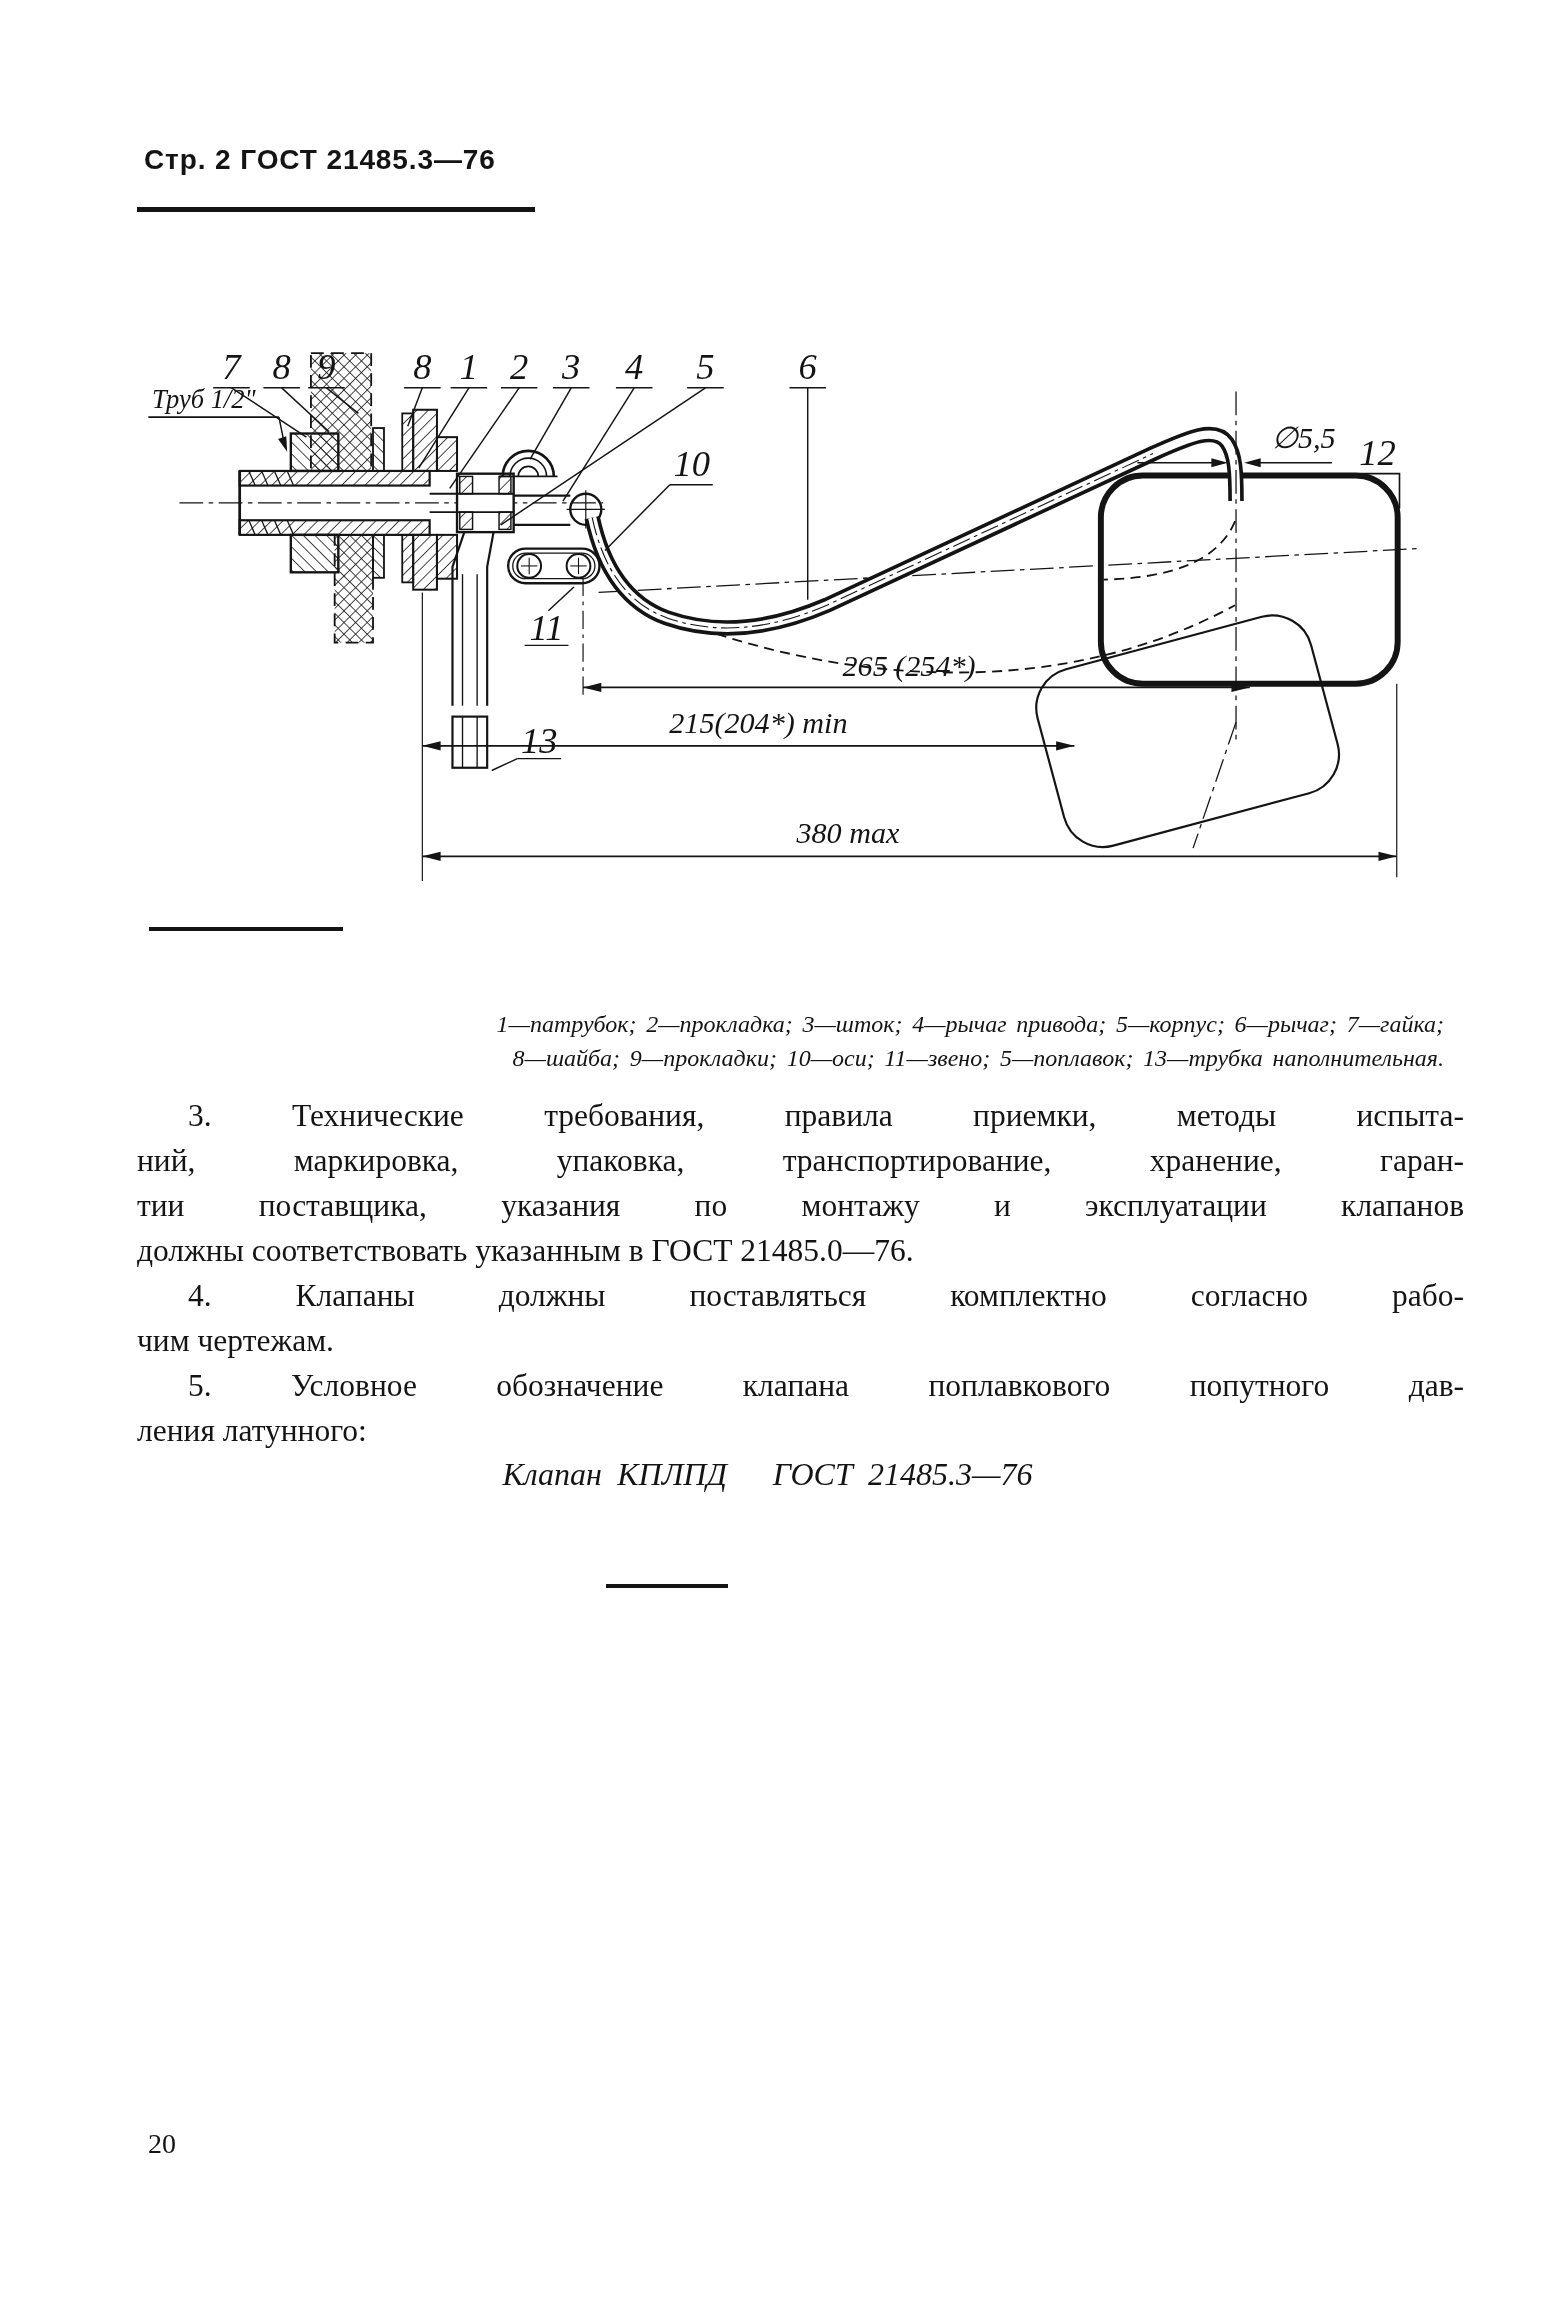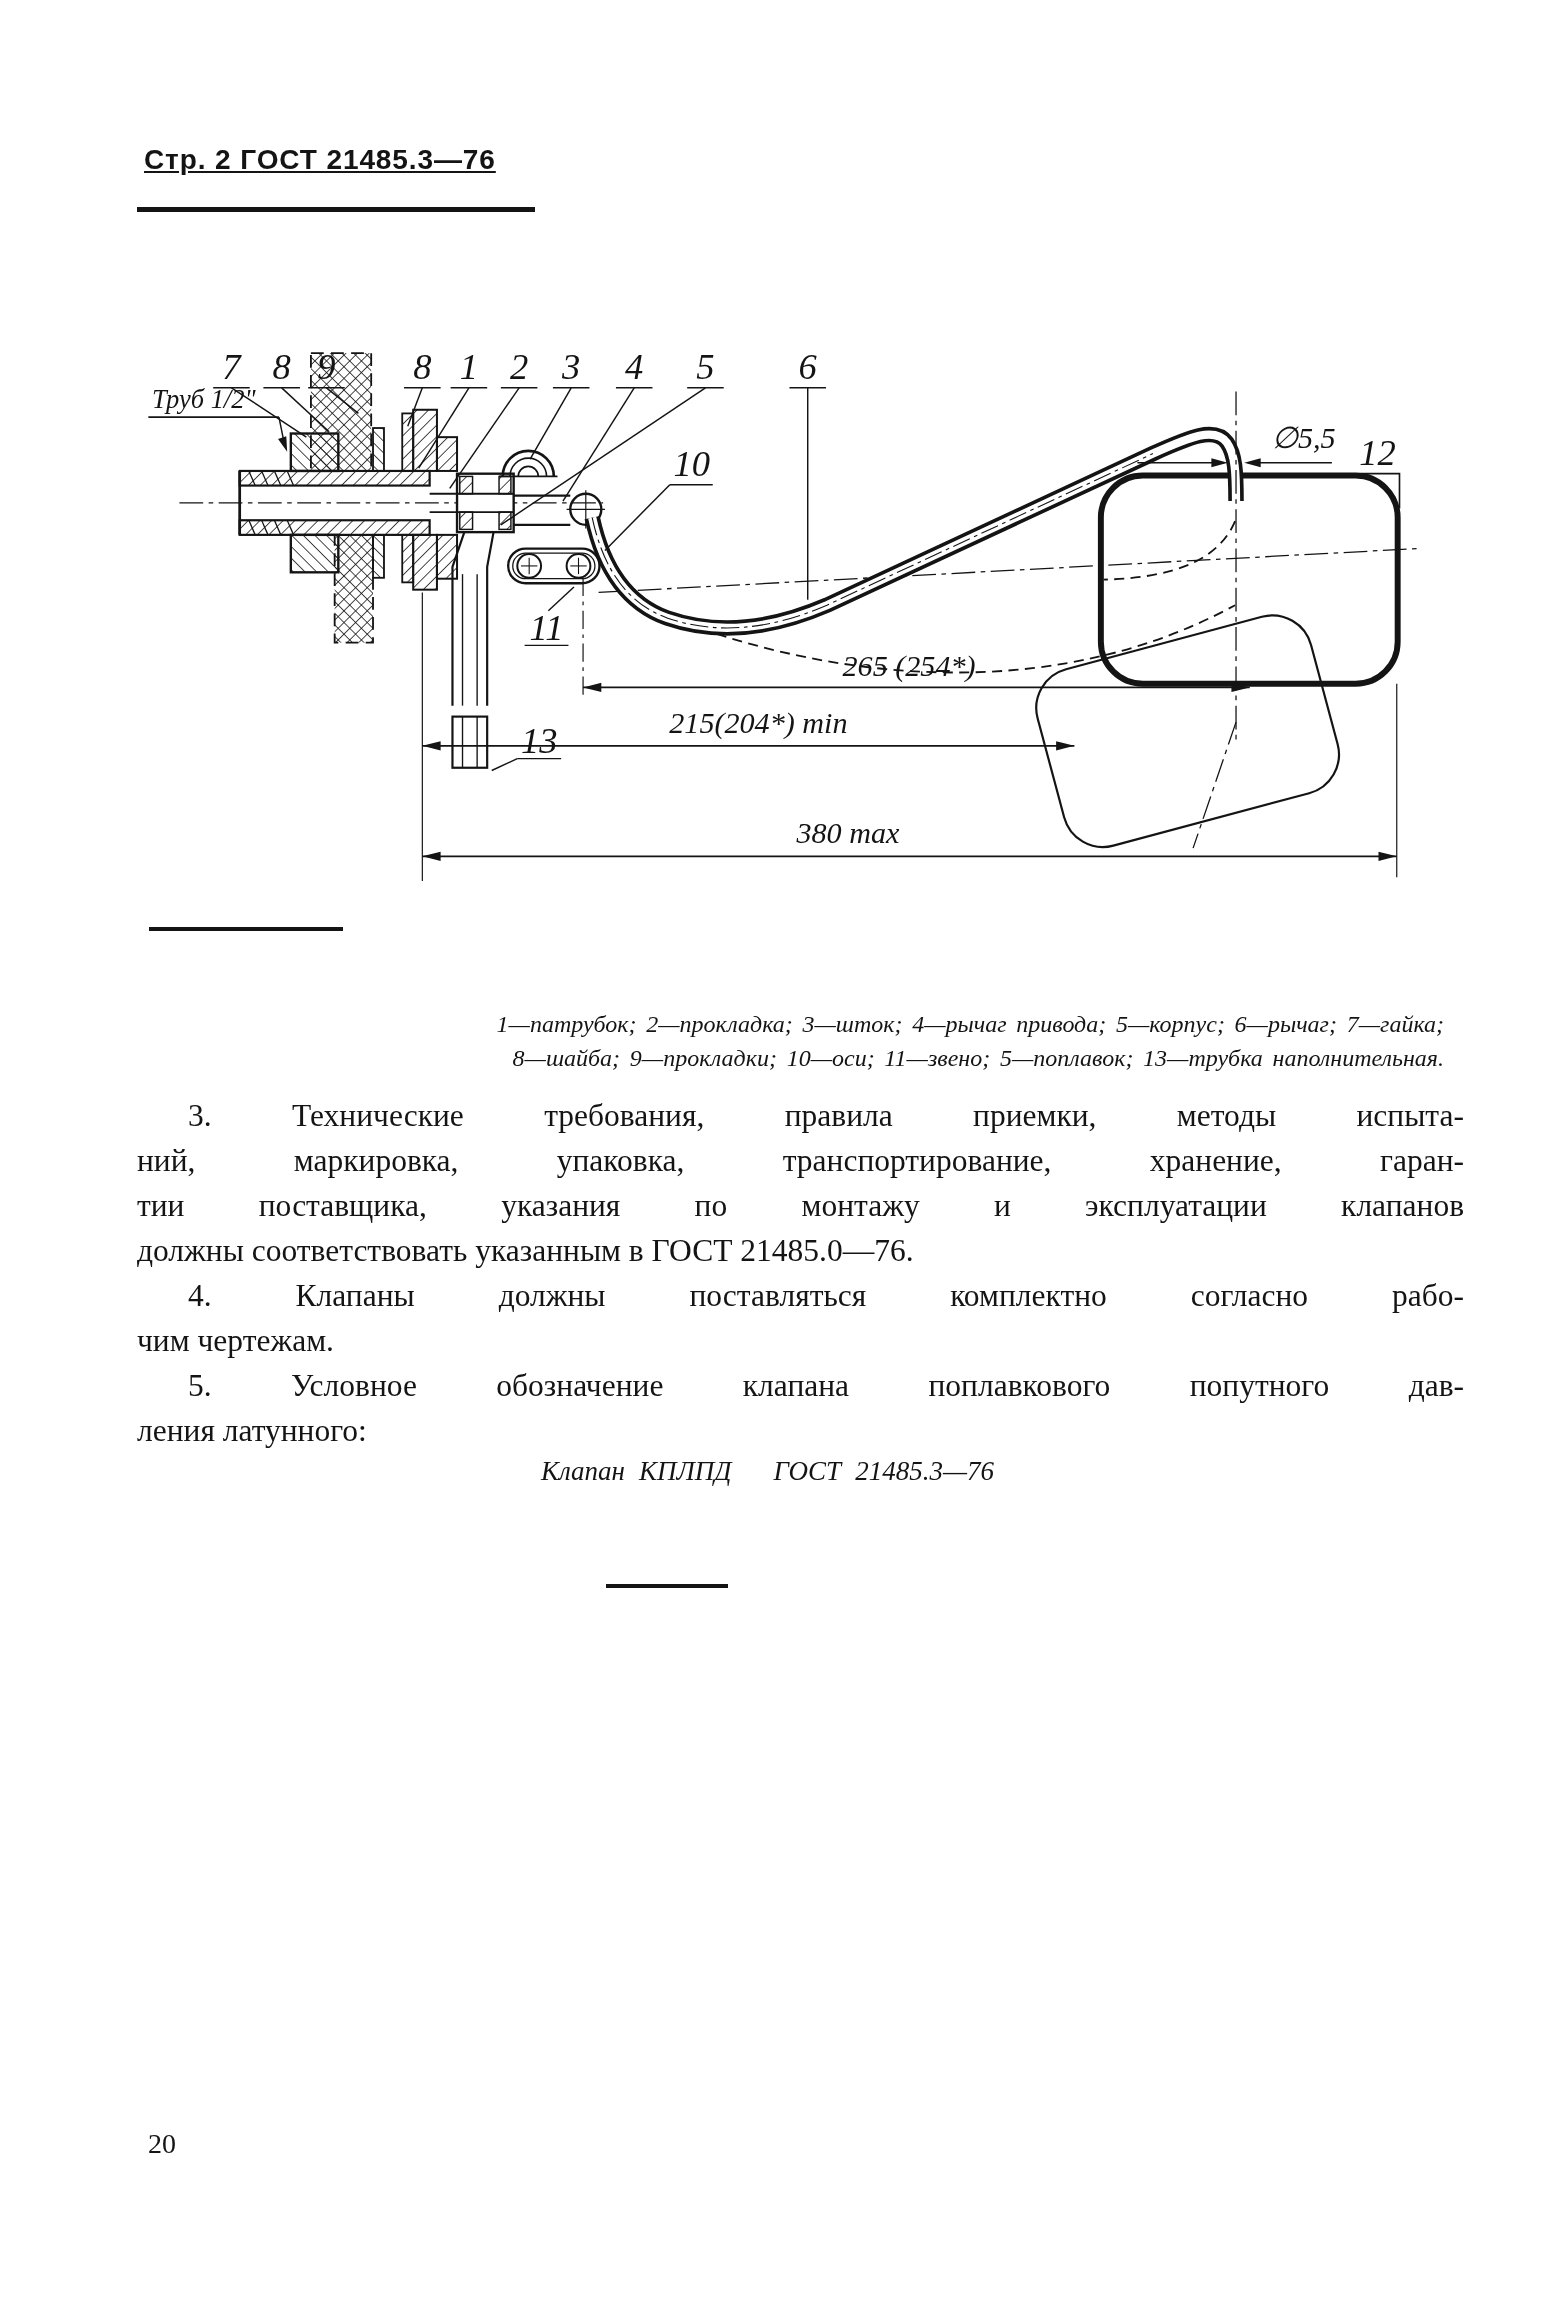--- a/index.html
+++ b/index.html
@@ -3,42 +3,42 @@
 <meta charset="utf-8">
 <style>
   html,body{margin:0;padding:0;background:#e8e8e8;}
   .page{
     position:relative;width:1564px;height:2320px;background:#ffffff;
     font-family:"Liberation Serif",serif;color:#141414;overflow:hidden;
   }
   .abs{position:absolute;}
   .header-title{
     left:144px;top:144px;font-family:"Liberation Sans",sans-serif;
-    font-weight:bold;font-size:28px;letter-spacing:0.9px;white-space:pre;text-decoration:underline;
+    font-weight:bold;font-size:28px;letter-spacing:0.9px;white-space:pre;
   }
   .header-rule{left:137px;top:207px;width:398px;height:4.6px;background:#141414;}
   .fig{left:128px;top:302px;}
   .footnote-rule{left:149px;top:927px;width:194px;height:3.7px;background:#141414;}
   .footnote{
     left:137px;top:950px;width:1297px;font-size:25.6px;text-indent:80px;
     word-spacing:5.5px;
   }
   .legend{
     left:137px;top:1007px;width:1307px;font-size:24px;font-style:italic;
     text-align:right;line-height:34px;word-spacing:3.7px;
   }
   .bodytext{
     left:137px;top:1093px;width:1327px;font-size:31.5px;line-height:45px;
   }
   .para div{text-align:justify;text-align-last:justify;}
   .para div:last-child{text-align-last:left;}
   .para div:first-child{text-indent:51px;}
   .designation{
     left:137px;top:1456px;width:1261px;text-align:center;font-style:italic;
-    font-size:27px;white-space:pre;word-spacing:7.3px;
+    font-size:32px;white-space:pre;word-spacing:7.3px;
   }
   .divider{left:606px;top:1584px;width:122px;height:3.7px;background:#141414;}
   .page-number{left:148px;top:2113px;font-size:28px;margin-top:15px;}
   svg text{font-family:"Liberation Serif",serif;}
   .callout{font-style:italic;font-size:40px;}
   .dimtext{font-style:italic;font-size:33px;}
   .notetext{font-style:italic;font-size:29px;}
 </style>
 </head>
 <body>

